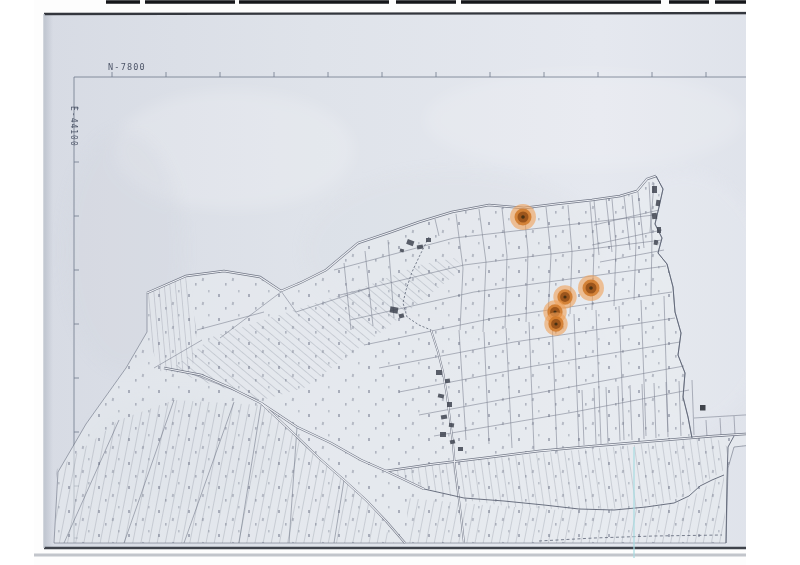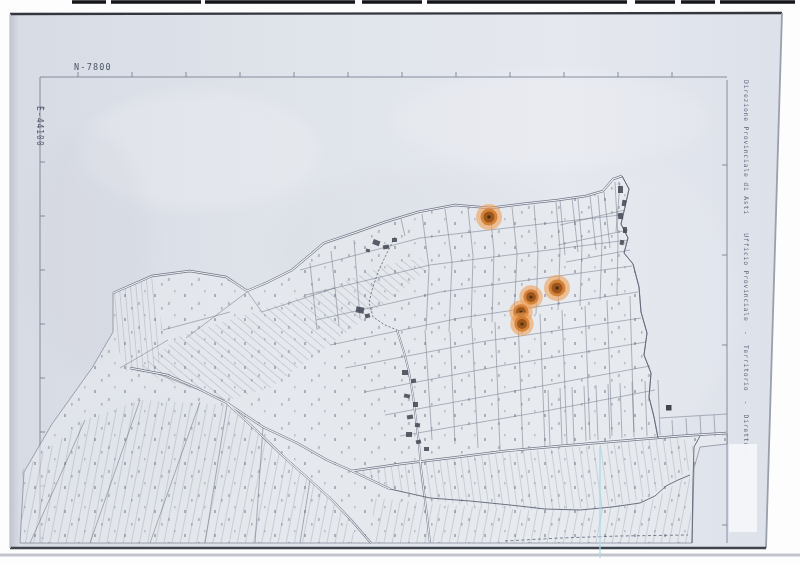--- a/index.html
+++ b/index.html
@@ -1,17 +1,17 @@
 <!DOCTYPE html>
 <html><head>
 <meta charset="utf-8">
 <style>
   html,body{margin:0;padding:0;background:#ffffff;}
-  #stage{position:relative;width:800px;height:565px;background:#fdfdfd;overflow:hidden;
-         font-family:"DejaVu Sans Mono", monospace;}
+  #stage{position:relative;width:712px;height:565px;background:#fdfdfd;overflow:hidden;
+         font-family:"DejaVu Sans Mono", monospace;margin-left:34px;}
   #stage svg{position:absolute;left:0;top:0;}
   text{user-select:none;}
 </style>
 </head>
 <body>
 
 <div id="stage">
 <svg width="800" height="565" viewBox="0 0 800 565">
   <defs>
     <linearGradient id="paperGrad" x1="0" y1="0" x2="1" y2="0">

